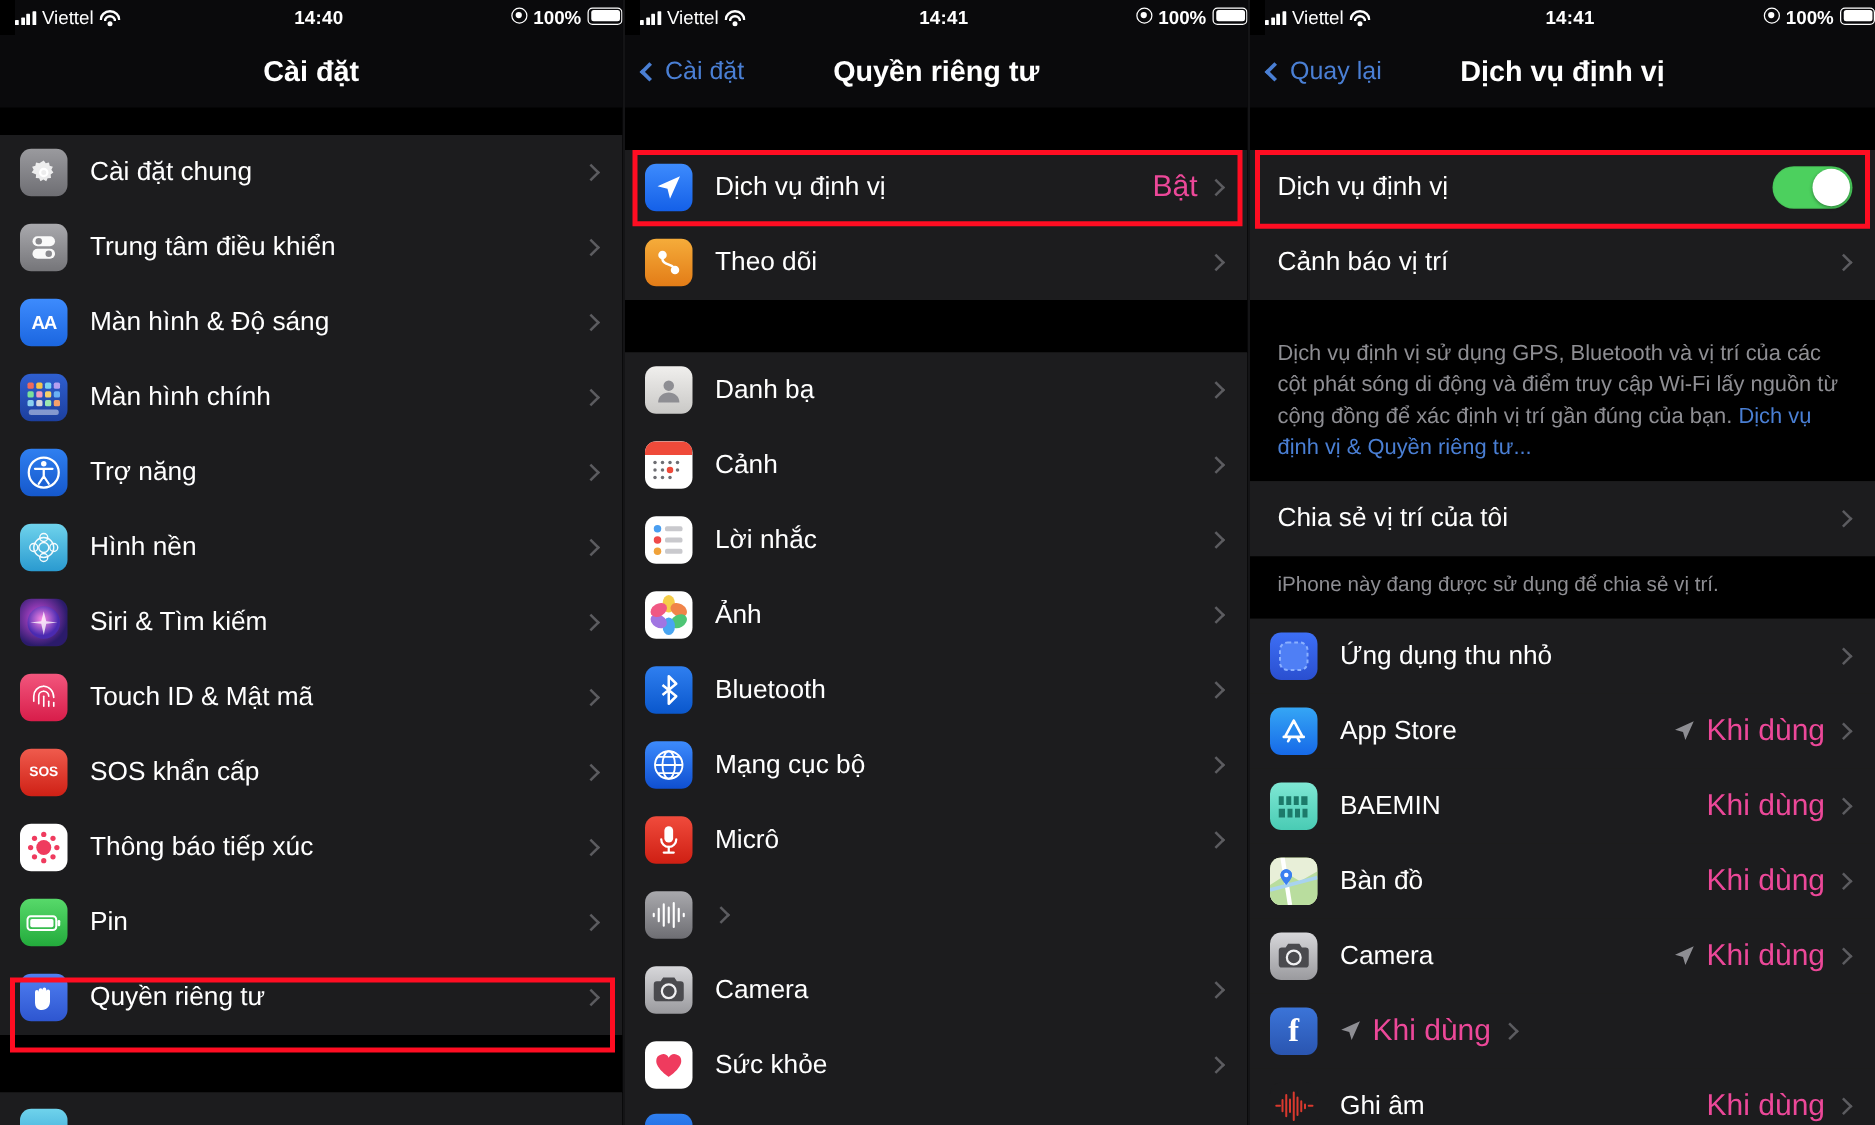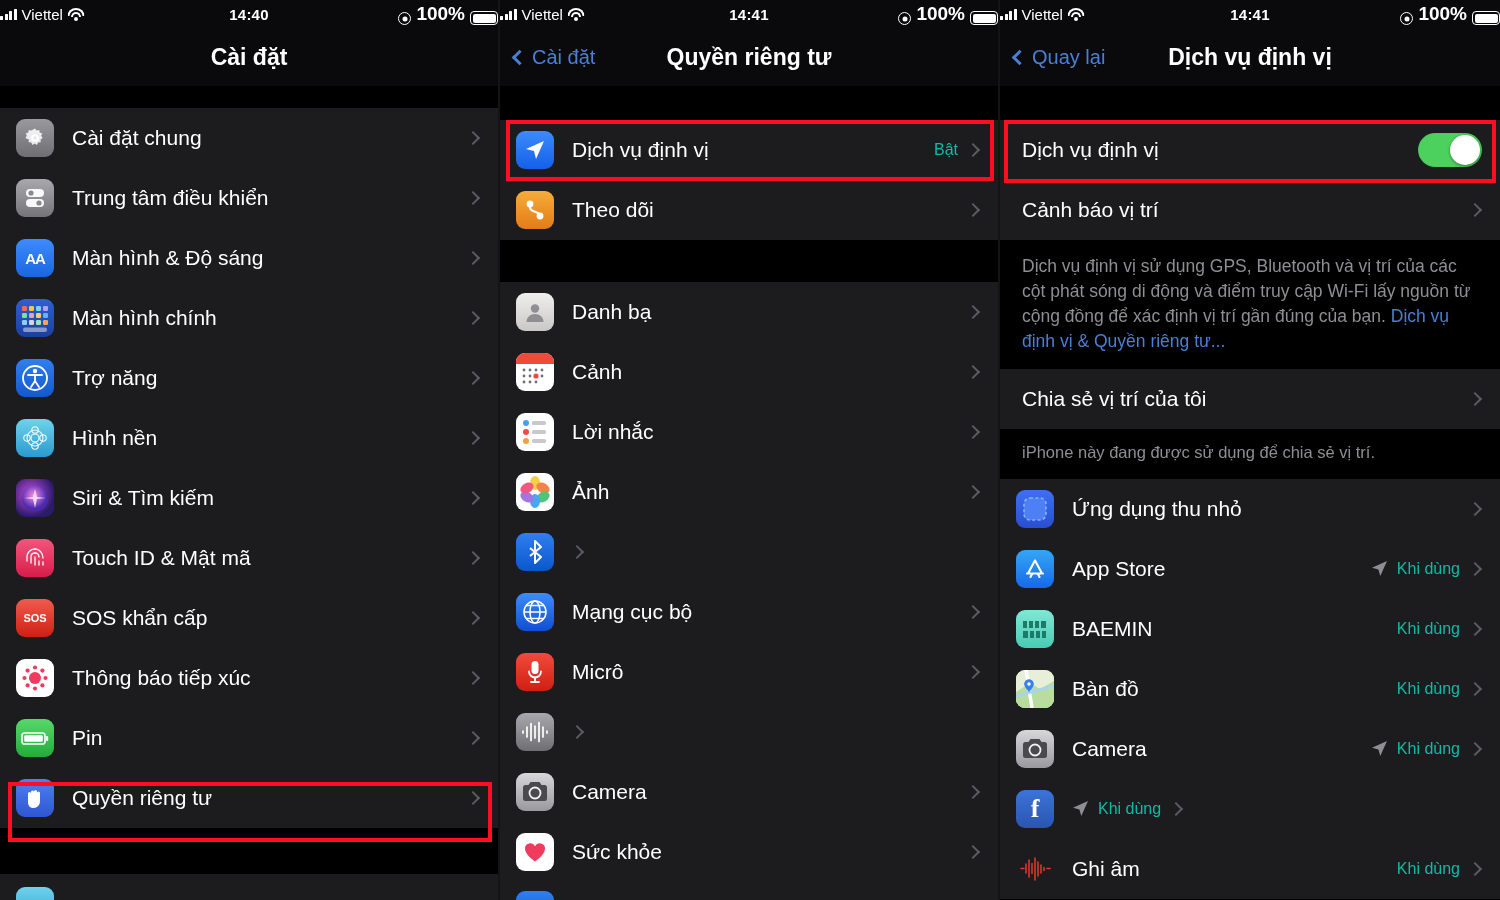--- a/index.html
+++ b/index.html
@@ -22,32 +22,33 @@
   
   .statusbar {
     height: 28px;
     display: flex; align-items: center;
     padding: 0 0;
     background: #0a0a0c;
     position: relative;
     color: #fff;
     font-size: 15px;
     font-weight: bold;
+    margin-left: 12px;
   }
   .sb-left { display: flex; align-items: center; gap: 5px; }
   .sb-center {
     position: absolute; left: 0; right: 0;
     text-align: center;
     font-size: 15px; font-weight: bold;
     letter-spacing: .2px;
   }
   .sb-right {
     margin-left: auto;
-    display: flex; align-items: flex-end; gap: 5px;
-    font-size: 19px; font-weight: bold;
+    display: flex; align-items: flex-start; gap: 5px;
+    font-size: 15px; font-weight: bold;
     z-index: 2;
   }
   .bars { display: flex; align-items: flex-end; gap: 1.5px; height: 12px; }
   .bars i { width: 3px; background: #fff; border-radius: .5px; display:block;}
   .bars i:nth-child(1){height:4px}
   .bars i:nth-child(2){height:6.5px}
   .bars i:nth-child(3){height:9px}
   .bars i:nth-child(4){height:11.5px}
   .carrier { font-size: 15px; font-weight: normal; }
   .wifi { width: 17px; height: 13px; position: relative; }
@@ -111,21 +112,21 @@
     height: 60px; display: flex; align-items: center;
     padding-left: 16px; background: #1c1c1e;
     position: relative;
   }
   .row .label {
     color: #fff; font-size: 21px; flex: 1;
     white-space: nowrap; overflow: hidden;
   }
   .row .label.plain { padding-left: 0; }
   .value {
-    color: #14b8a6; font-size: 16px; margin-right: 10px;
+    color: #ec4899; font-size: 24px; margin-right: 10px;
     white-space: nowrap;
   }
   .chev {
     width: 10px; height: 10px;
     border-top: 2.6px solid #5c5c60; border-right: 2.6px solid #5c5c60;
     transform: rotate(45deg);
     margin-right: 20px; flex: none;
   }
   .arrow-ind {
     width: 0; height: 0; margin-right: 9px; flex: none;
@@ -134,21 +135,21 @@
   .arrow-ind svg { display:block; }
   .icon {
     width: 38px; height: 38px; border-radius: 9px;
     margin-right: 18px; flex: none;
     display: flex; align-items: center; justify-content: center;
     overflow: hidden; position: relative;
     font-size: 16px; color: #fff; font-weight: bold;
   }
   .footnote {
     color: #8e8e93; font-size: 17.5px; line-height: 1.42;
-    padding: 14px 22px 16px 22px; background: #000;
+    padding: 30px 22px 16px 22px; background: #000;
   }
   .footnote .lnk { color: #4a7fd4; }
   .footnote.small { font-size: 16.5px; padding: 12px 22px 14px 22px; }
 
   
   .hl { position: absolute; border: 4px solid #ff0d22; z-index: 30; pointer-events: none; }
 
   
   .toggle {
     width: 64px; height: 34px; border-radius: 17px;
@@ -532,20 +533,21 @@
           </div>
           <div class="label">Ảnh</div>
           <div class="chev"></div>
         </div>
         <div class="row">
           <div class="icon ic-bt">
             <svg width="20" height="26" viewBox="0 0 20 26">
                 <path d="M10 2v22l6-6-11-9M10 24V2l6 6-11 9" stroke="#fff" stroke-width="2" fill="none" stroke-linejoin="round"></path>
               </svg>
           </div>
+          <div class="label">Bluetooth</div>
           <div class="chev"></div>
         </div>
         <div class="row">
           <div class="icon ic-net">
             <svg width="28" height="28" viewBox="0 0 28 28" fill="none" stroke="#fff" stroke-width="1.5">
                 <circle cx="14" cy="14" r="11"></circle>
                 <ellipse cx="14" cy="14" rx="5" ry="11"></ellipse>
                 <path d="M3 14h22M5.5 7.5h17M5.5 20.5h17"></path>
               </svg>
           </div>

